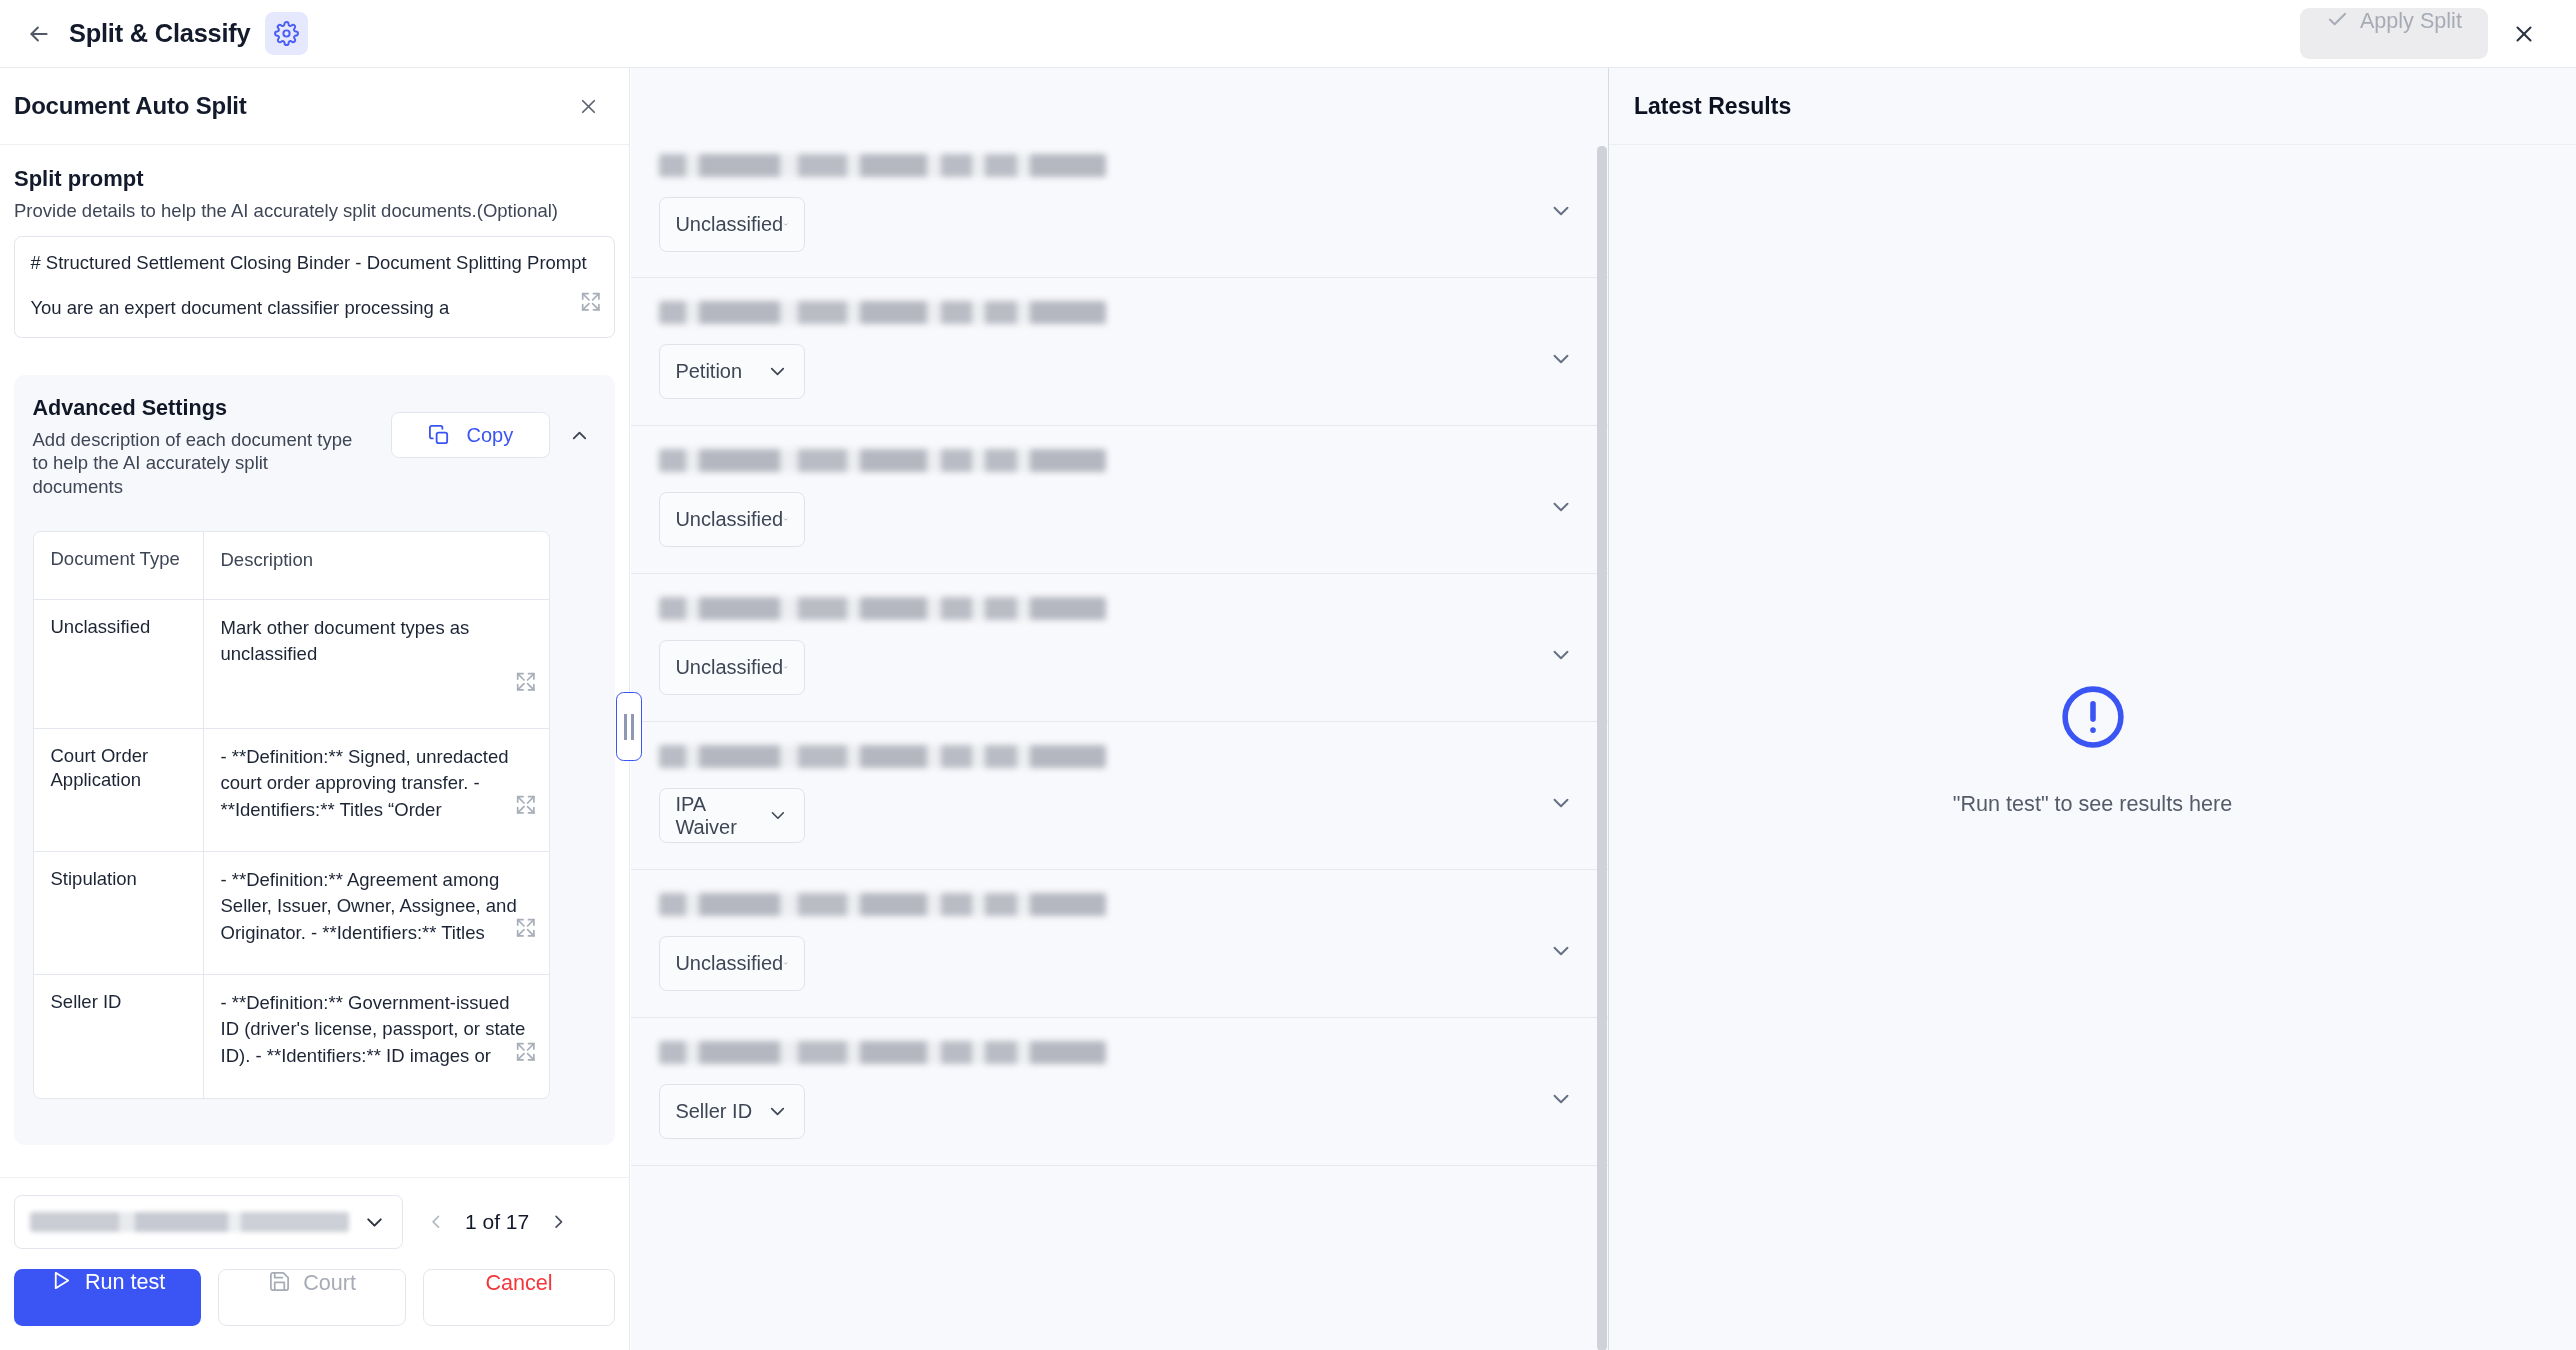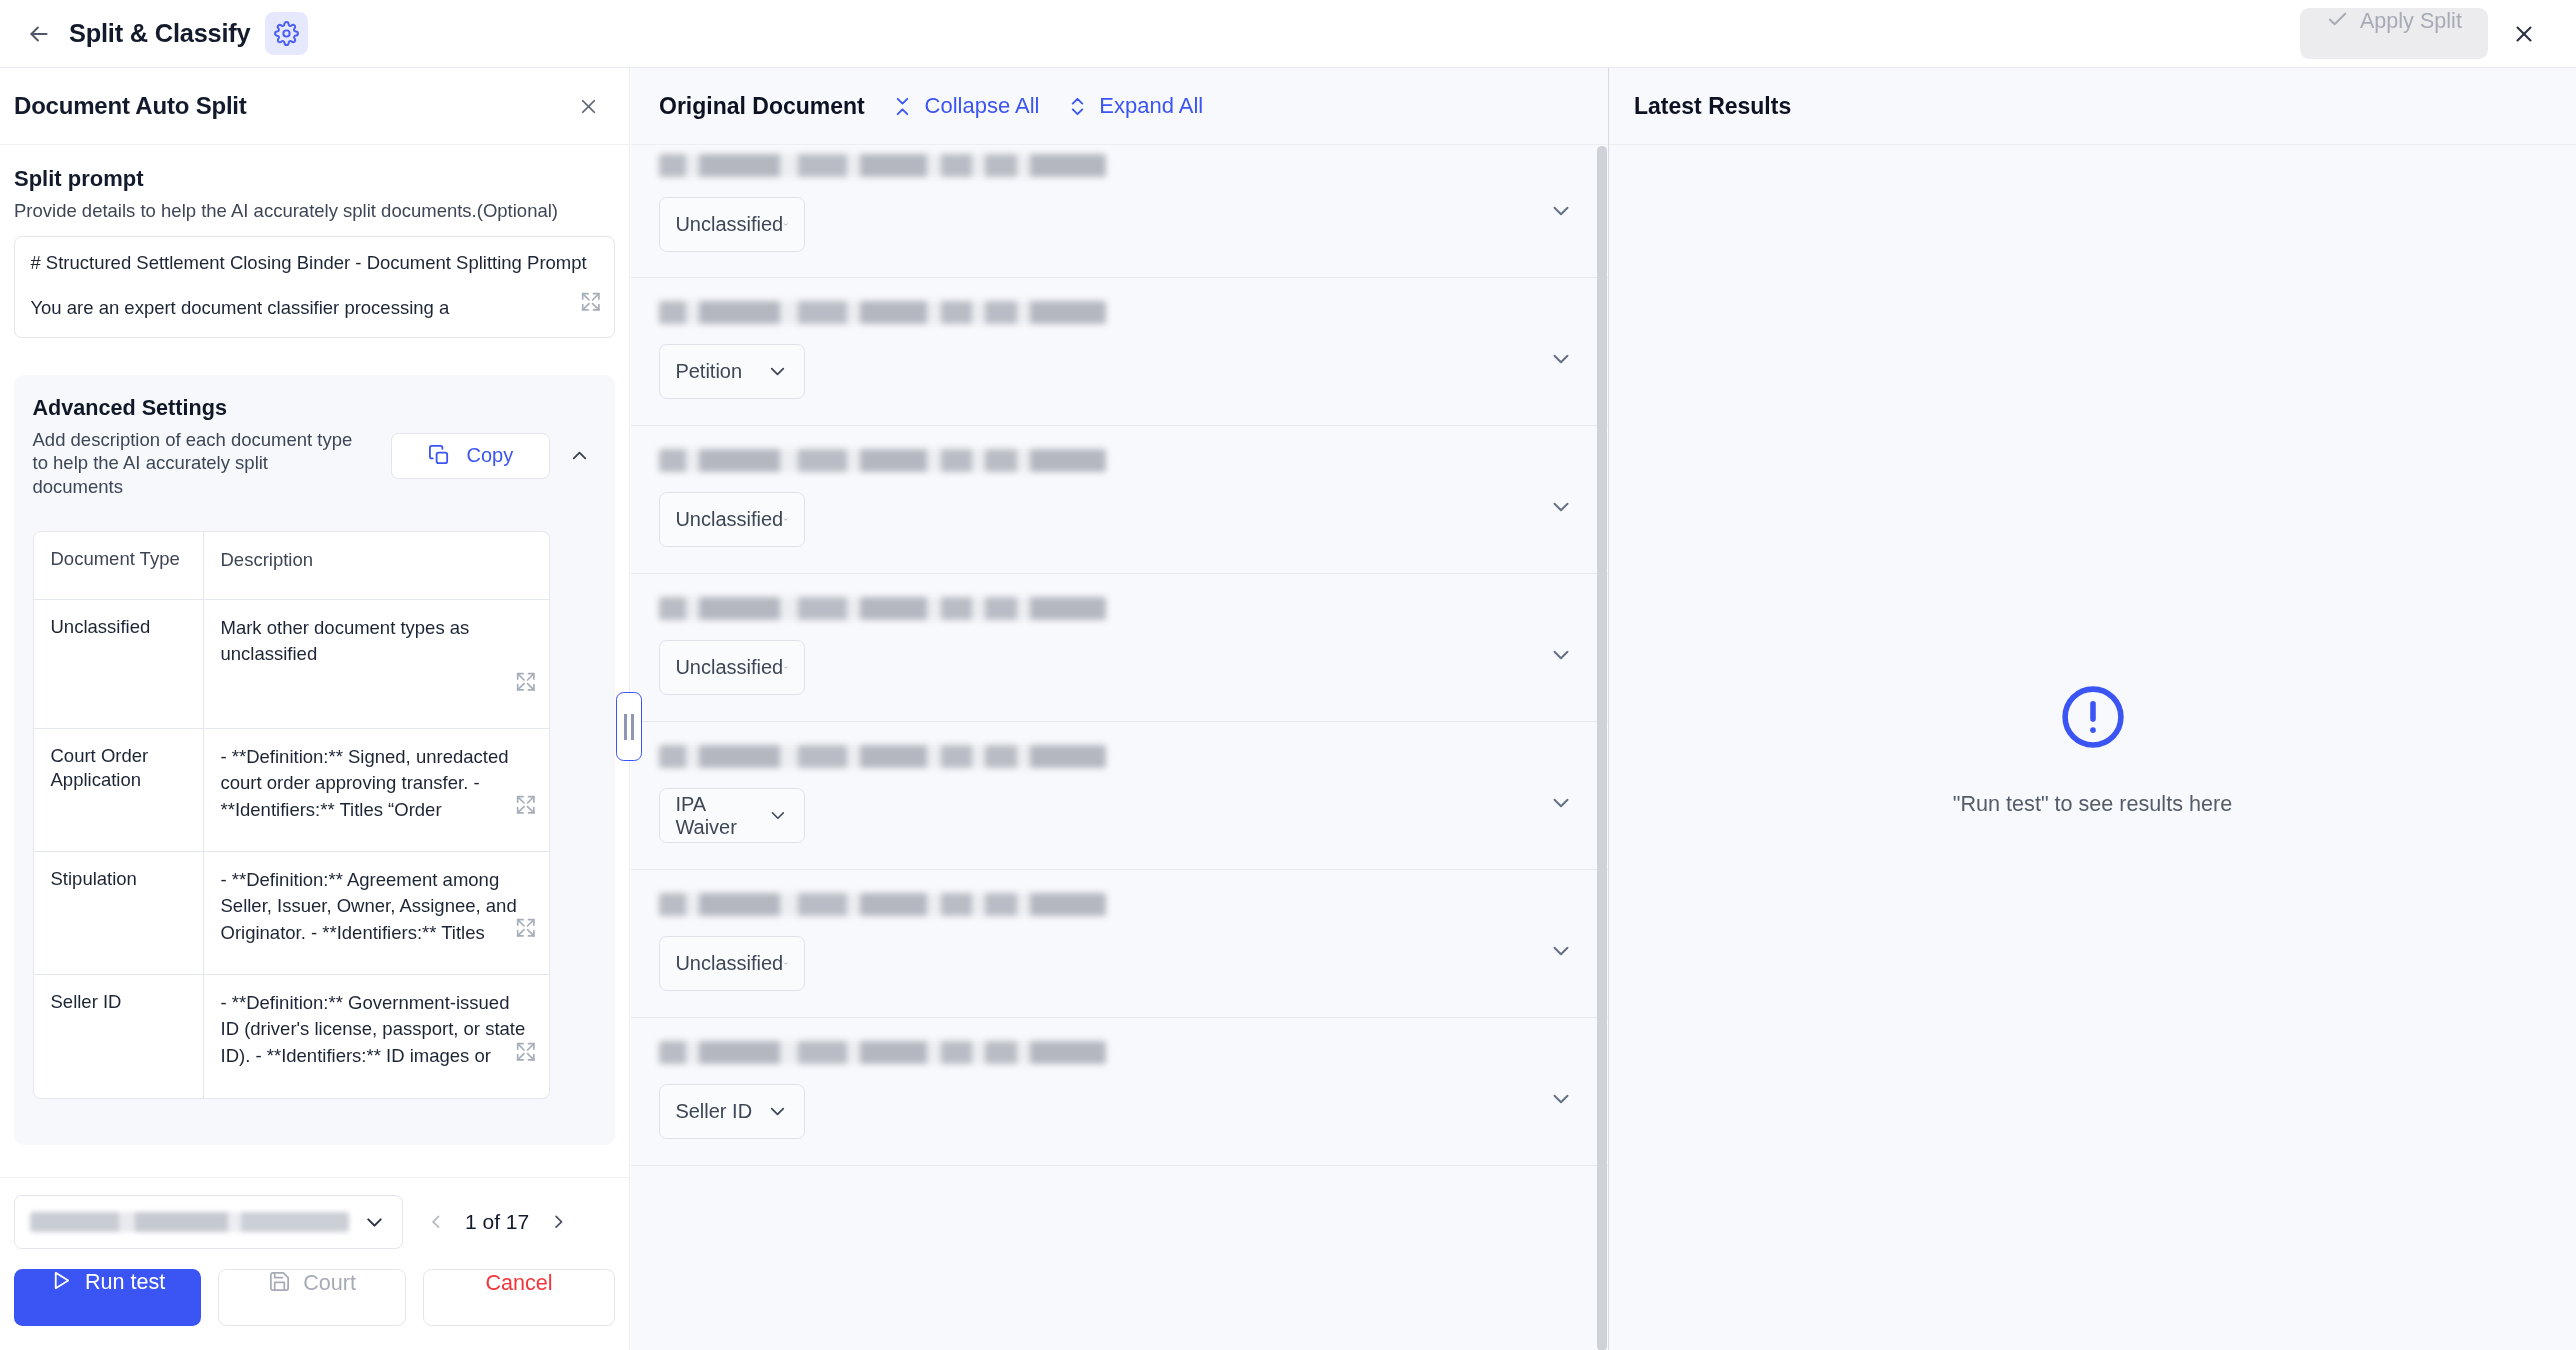--- a/index.html
+++ b/index.html
@@ -103,21 +103,21 @@
   
   .adv-card {
     margin-top: 37px;
     background: #f7f8fb;
     border-radius: 10.8px;
     padding: 20px 18.5px 0 18.5px;
     position: relative;
     height: 770px;
     overflow: hidden;
   }
-  .adv-head { display: flex; align-items: center; }
+  .adv-head { display: flex; align-items: flex-start; }
   .adv-head-text { width: 331px; }
   .adv-head-text h3 { font-size: 21.6px; font-weight: bold; color: #101828; }
   .adv-head-text p { font-size: 18.5px; color: #3e4656; margin-top: 6.2px; line-height: 1.28; }
   .adv-actions { margin-left: auto; display: flex; align-items: center; gap: 12.3px; padding-top: 17px; }
   .copy-btn {
     display: flex; align-items: center; gap: 16px;
     background: #ffffff; border: 0.8px solid #e2e5ec; border-radius: 7.7px;
     height: 46px; padding: 0 36px;
     color: #3b54f4; font-size: 20px; cursor: pointer;
     font-family: "Liberation Sans", sans-serif;
@@ -485,37 +485,20 @@
       </div>
     </div>
   </div>
 
   <div class="drag-handle">
     <i></i>
     <i></i>
   </div>
 
   <div class="mid">
-    <div class="mid-head">
-      <h2>Original Document</h2>
-      <div class="link-btn">
-        <svg width="23" height="23" viewBox="0 0 24 24" fill="none" stroke="#3b54f4" stroke-width="1.9" stroke-linecap="round" stroke-linejoin="round">
-          <path d="M7 4l5 5 5-5"></path>
-            <path d="M7 20l5-5 5 5"></path>
-        </svg>
-        <span>Collapse All</span>
-      </div>
-      <div class="link-btn">
-        <svg width="23" height="23" viewBox="0 0 24 24" fill="none" stroke="#3b54f4" stroke-width="1.9" stroke-linecap="round" stroke-linejoin="round">
-          <path d="M7 9l5-5 5 5"></path>
-            <path d="M7 15l5 5 5-5"></path>
-        </svg>
-        <span>Expand All</span>
-      </div>
-    </div>
 
     <div class="mid-list">
       <div class="doc-item" style="padding-top:7.7px;height:132px;">
         <div class="fname"></div>
         <div class="type-select">
           <span>Unclassified</span>
           <svg class="cv" width="23" height="23" viewBox="0 0 24 24" fill="none" stroke="#3e4656" stroke-width="1.8" stroke-linecap="round" stroke-linejoin="round">
             <path d="M6 9l6 6 6-6"></path>
           </svg>
         </div>

